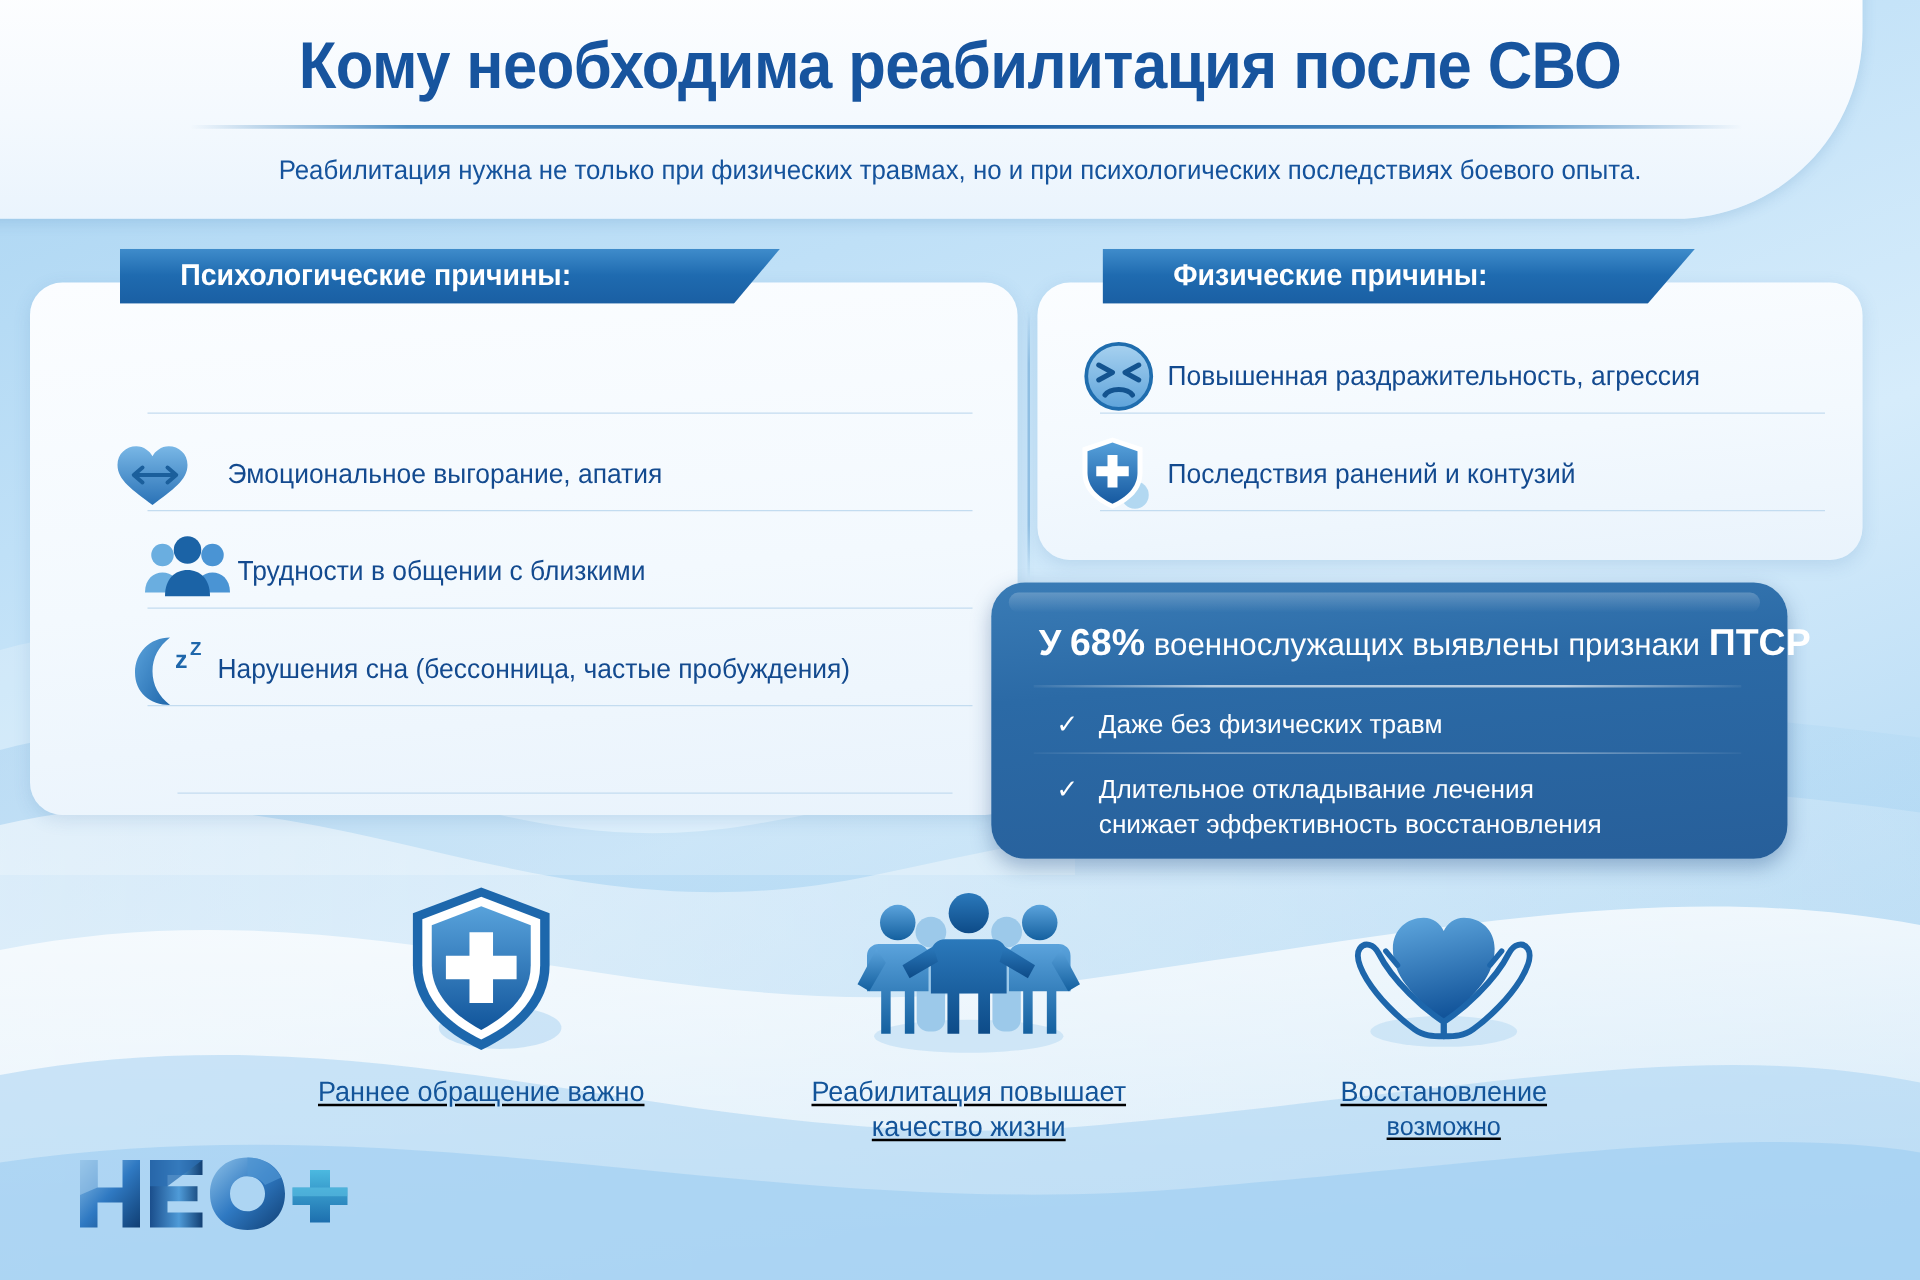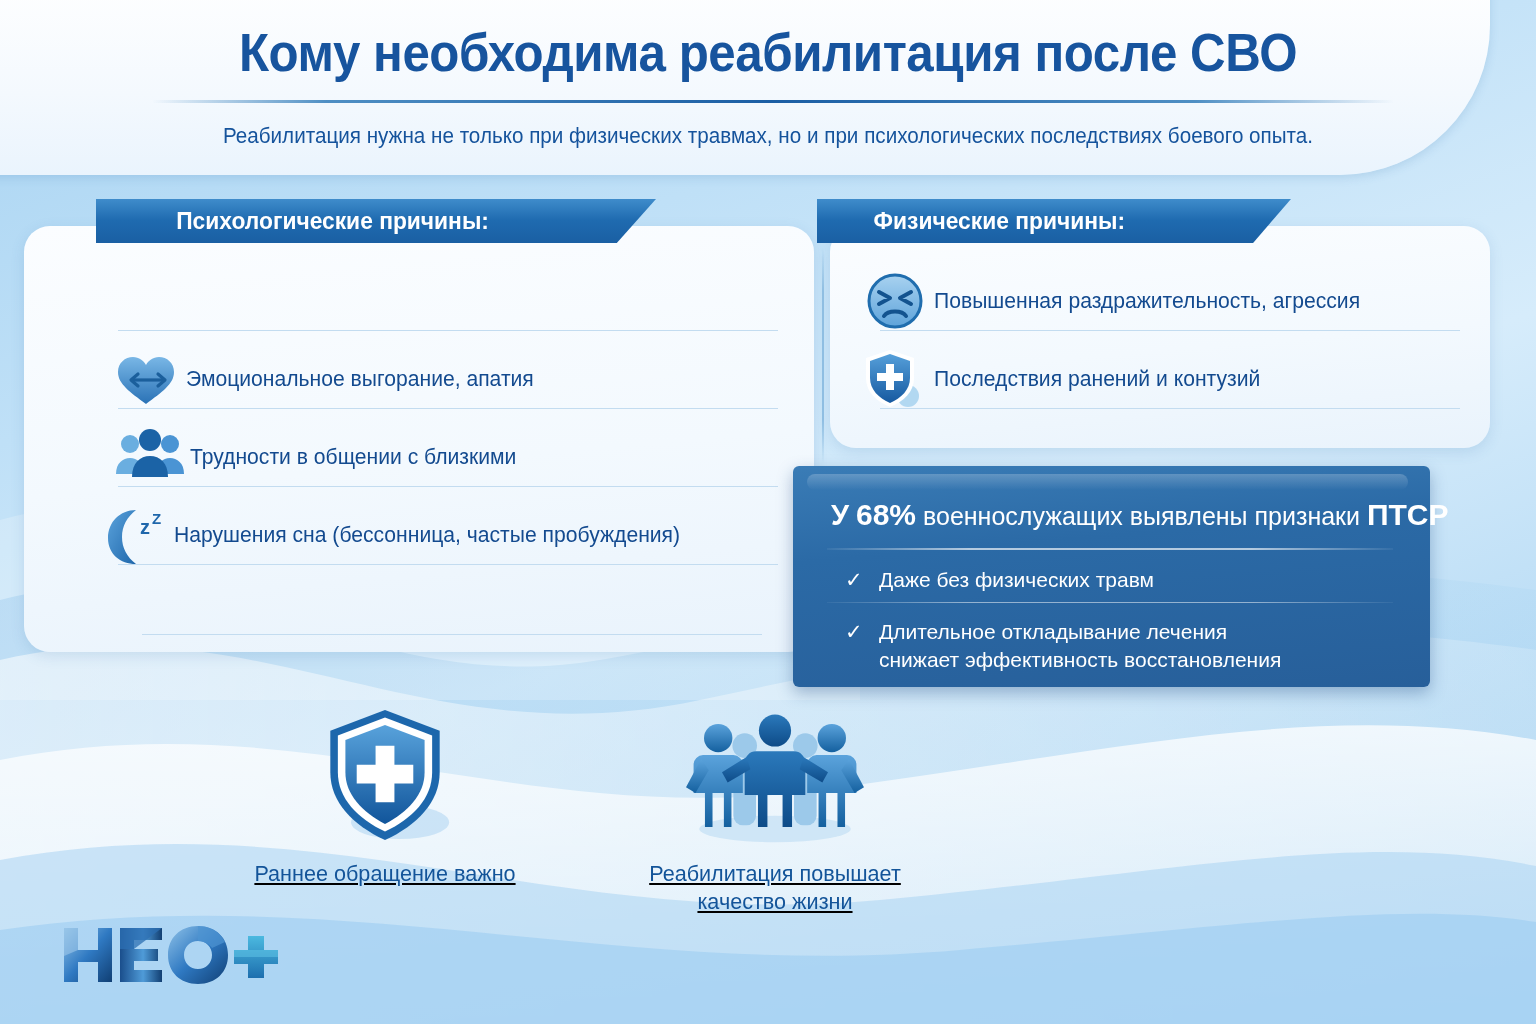--- a/index.html
+++ b/index.html
@@ -54,36 +54,36 @@
 
   
   .ribbon{
     position:absolute;height:44px;
     background:linear-gradient(180deg,#3f8ccb 0%,#1f6bb0 48%,#1a5fa3 100%);
     box-shadow:0 3px 6px rgba(25,80,140,.35);
     display:flex;align-items:center;
     color:#ffffff;font-size:24px;font-weight:bold;
   }
   .ribbon span{display:block;transform:scaleX(.95);}
-  .ribbon-left{left:96px;top:199px;width:488px;padding-left:72px;
+  .ribbon-left{left:96px;top:199px;width:488px;padding-left:40px;
     clip-path:polygon(0 0,100% 0,93% 100%,0 100%);}
-  .ribbon-right{left:817px;top:199px;width:424px;padding-left:50px;
+  .ribbon-right{left:882px;top:199px;width:424px;padding-left:50px;
     clip-path:polygon(0 0,100% 0,92% 100%,0 100%);}
 
   
   .row{position:absolute;display:flex;align-items:center;}
   .row .ico{width:78px;height:70px;flex:0 0 78px;position:relative;}
   .row .lbl{font-size:22px;color:#134a8f;white-space:nowrap;transform:scaleX(.96);transform-origin:left center;}
   .rowline{position:absolute;height:1px;background:#c3dcf0;}
 
   
   .statbox{
     position:absolute;left:793px;top:466px;width:637px;height:221px;
     background:linear-gradient(175deg,#3a7cb6 0%,#2b6aa6 35%,#275f9a 100%);
-    border-radius:6px;
+    border-radius:27px;
     box-shadow:0 6px 16px rgba(25,70,125,.35);
   }
   .statbox:before{content:"";position:absolute;left:14px;top:8px;right:22px;height:16px;
     background:linear-gradient(180deg,rgba(255,255,255,.22),rgba(255,255,255,0));border-radius:14px;}
   .stat-head{position:absolute;left:38px;top:32px;color:#ffffff;font-size:25px;white-space:nowrap;}
   .stat-head b{font-size:30px;font-weight:bold;}
   .stat-head .big{font-weight:bold;font-size:29px;}
   .stat-rule{position:absolute;left:34px;top:82px;width:566px;height:2px;
     background:linear-gradient(90deg,rgba(255,255,255,.05),rgba(255,255,255,.65) 25%,rgba(255,255,255,.65) 75%,rgba(255,255,255,.05));}
   .stat-rule2{position:absolute;left:34px;top:136px;width:566px;height:1px;
@@ -139,21 +139,21 @@
 
   <div class="ribbon ribbon-left">
     <span>Психологические причины:</span>
   </div>
   <div class="ribbon ribbon-right">
     <span>Физические причины:</span>
   </div>
 
   <div class="rowline" style="left:118px;top:330px;width:660px;"></div>
 
-  <div class="row" style="left:108px;top:344px;width:700px;">
+  <div class="row" style="left:84px;top:344px;width:700px;gap:20px;">
     <div class="ico">
       <svg viewBox="0 0 78 70" width="78" height="70">
         <defs>
             <linearGradient id="hbg" x1="0" y1="0" x2="0" y2="1">
           <stop offset="0" stop-color="#79b7e6"></stop>
               <stop offset="1" stop-color="#2a72b6"></stop>
             </linearGradient>
           </defs>
         <path d="M38,60 C22,48 10,40 10,28 C10,19 17,13 25,13 C31,13 36,17 38,21 C40,17 45,13 51,13 C59,13 66,19 66,28 C66,40 54,48 38,60 Z" fill="url(#hbg)"></path>
         <path d="M24,36 L56,36" stroke="#1b5f9c" stroke-width="3.2" fill="none"></path>
@@ -318,20 +318,41 @@
             <path d="M130,56 L156,72 l-6,11 l-24,-14 z"></path>
           </g>
         </svg>
       </div>
       <div class="btxt">
         <div>Реабилитация повышает</div>
         <div>качество жизни</div>
       </div>
     </div>
 
+    <div class="bblock" style="left:985px;top:0;width:340px;">
+      <div class="bico">
+        <svg viewBox="0 0 190 150" width="180" height="142">
+          <defs>
+              <linearGradient id="hh" x1="0" y1="0" x2="0.2" y2="1">
+            <stop offset="0" stop-color="#5fa7de"></stop>
+                <stop offset="1" stop-color="#12549a"></stop>
+              </linearGradient>
+            </defs>
+          <ellipse cx="95" cy="128" rx="62" ry="13" fill="#bcdcf4" opacity=".6"></ellipse>
+          <path d="M95,120 C70,98 52,82 52,58 C52,42 64,32 78,32 C86,32 92,37 95,43 C98,37 104,32 112,32 C126,32 138,42 138,58 C138,82 120,98 95,120 Z" fill="url(#hh)"></path>
+          <path d="M95,120 C95,120 80,110 66,96 C56,86 46,74 40,62 C36,54 28,52 24,58 C20,64 24,74 30,84 C40,100 56,116 70,126 C78,132 86,132 95,132 Z" fill="none" stroke="#1d66ab" stroke-width="5" stroke-linecap="round" stroke-linejoin="round"></path>
+          <path d="M95,120 C95,120 110,110 124,96 C134,86 144,74 150,62 C154,54 162,52 166,58 C170,64 166,74 160,84 C150,100 134,116 120,126 C112,132 104,132 95,132 Z" fill="none" stroke="#1d66ab" stroke-width="5" stroke-linecap="round" stroke-linejoin="round"></path>
+          <path d="M56,72 L46,60 M134,72 L144,60" stroke="#1d66ab" stroke-width="4.5" stroke-linecap="round"></path>
+        </svg>
+      </div>
+      <div class="btxt">
+        <div>Восстановление</div>
+        <div style="font-size:21px;">возможно</div>
+      </div>
+    </div>
   </div>
 
   <div class="logo">
     <svg viewBox="0 0 230 70" width="230" height="70">
       <defs>
         <linearGradient id="lg1" x1="0" y1="0" x2="1" y2="1">
           <stop offset="0" stop-color="#8fc2e8"></stop>
             <stop offset=".5" stop-color="#2f79c2"></stop>
             <stop offset="1" stop-color="#103f74"></stop>
         </linearGradient>

